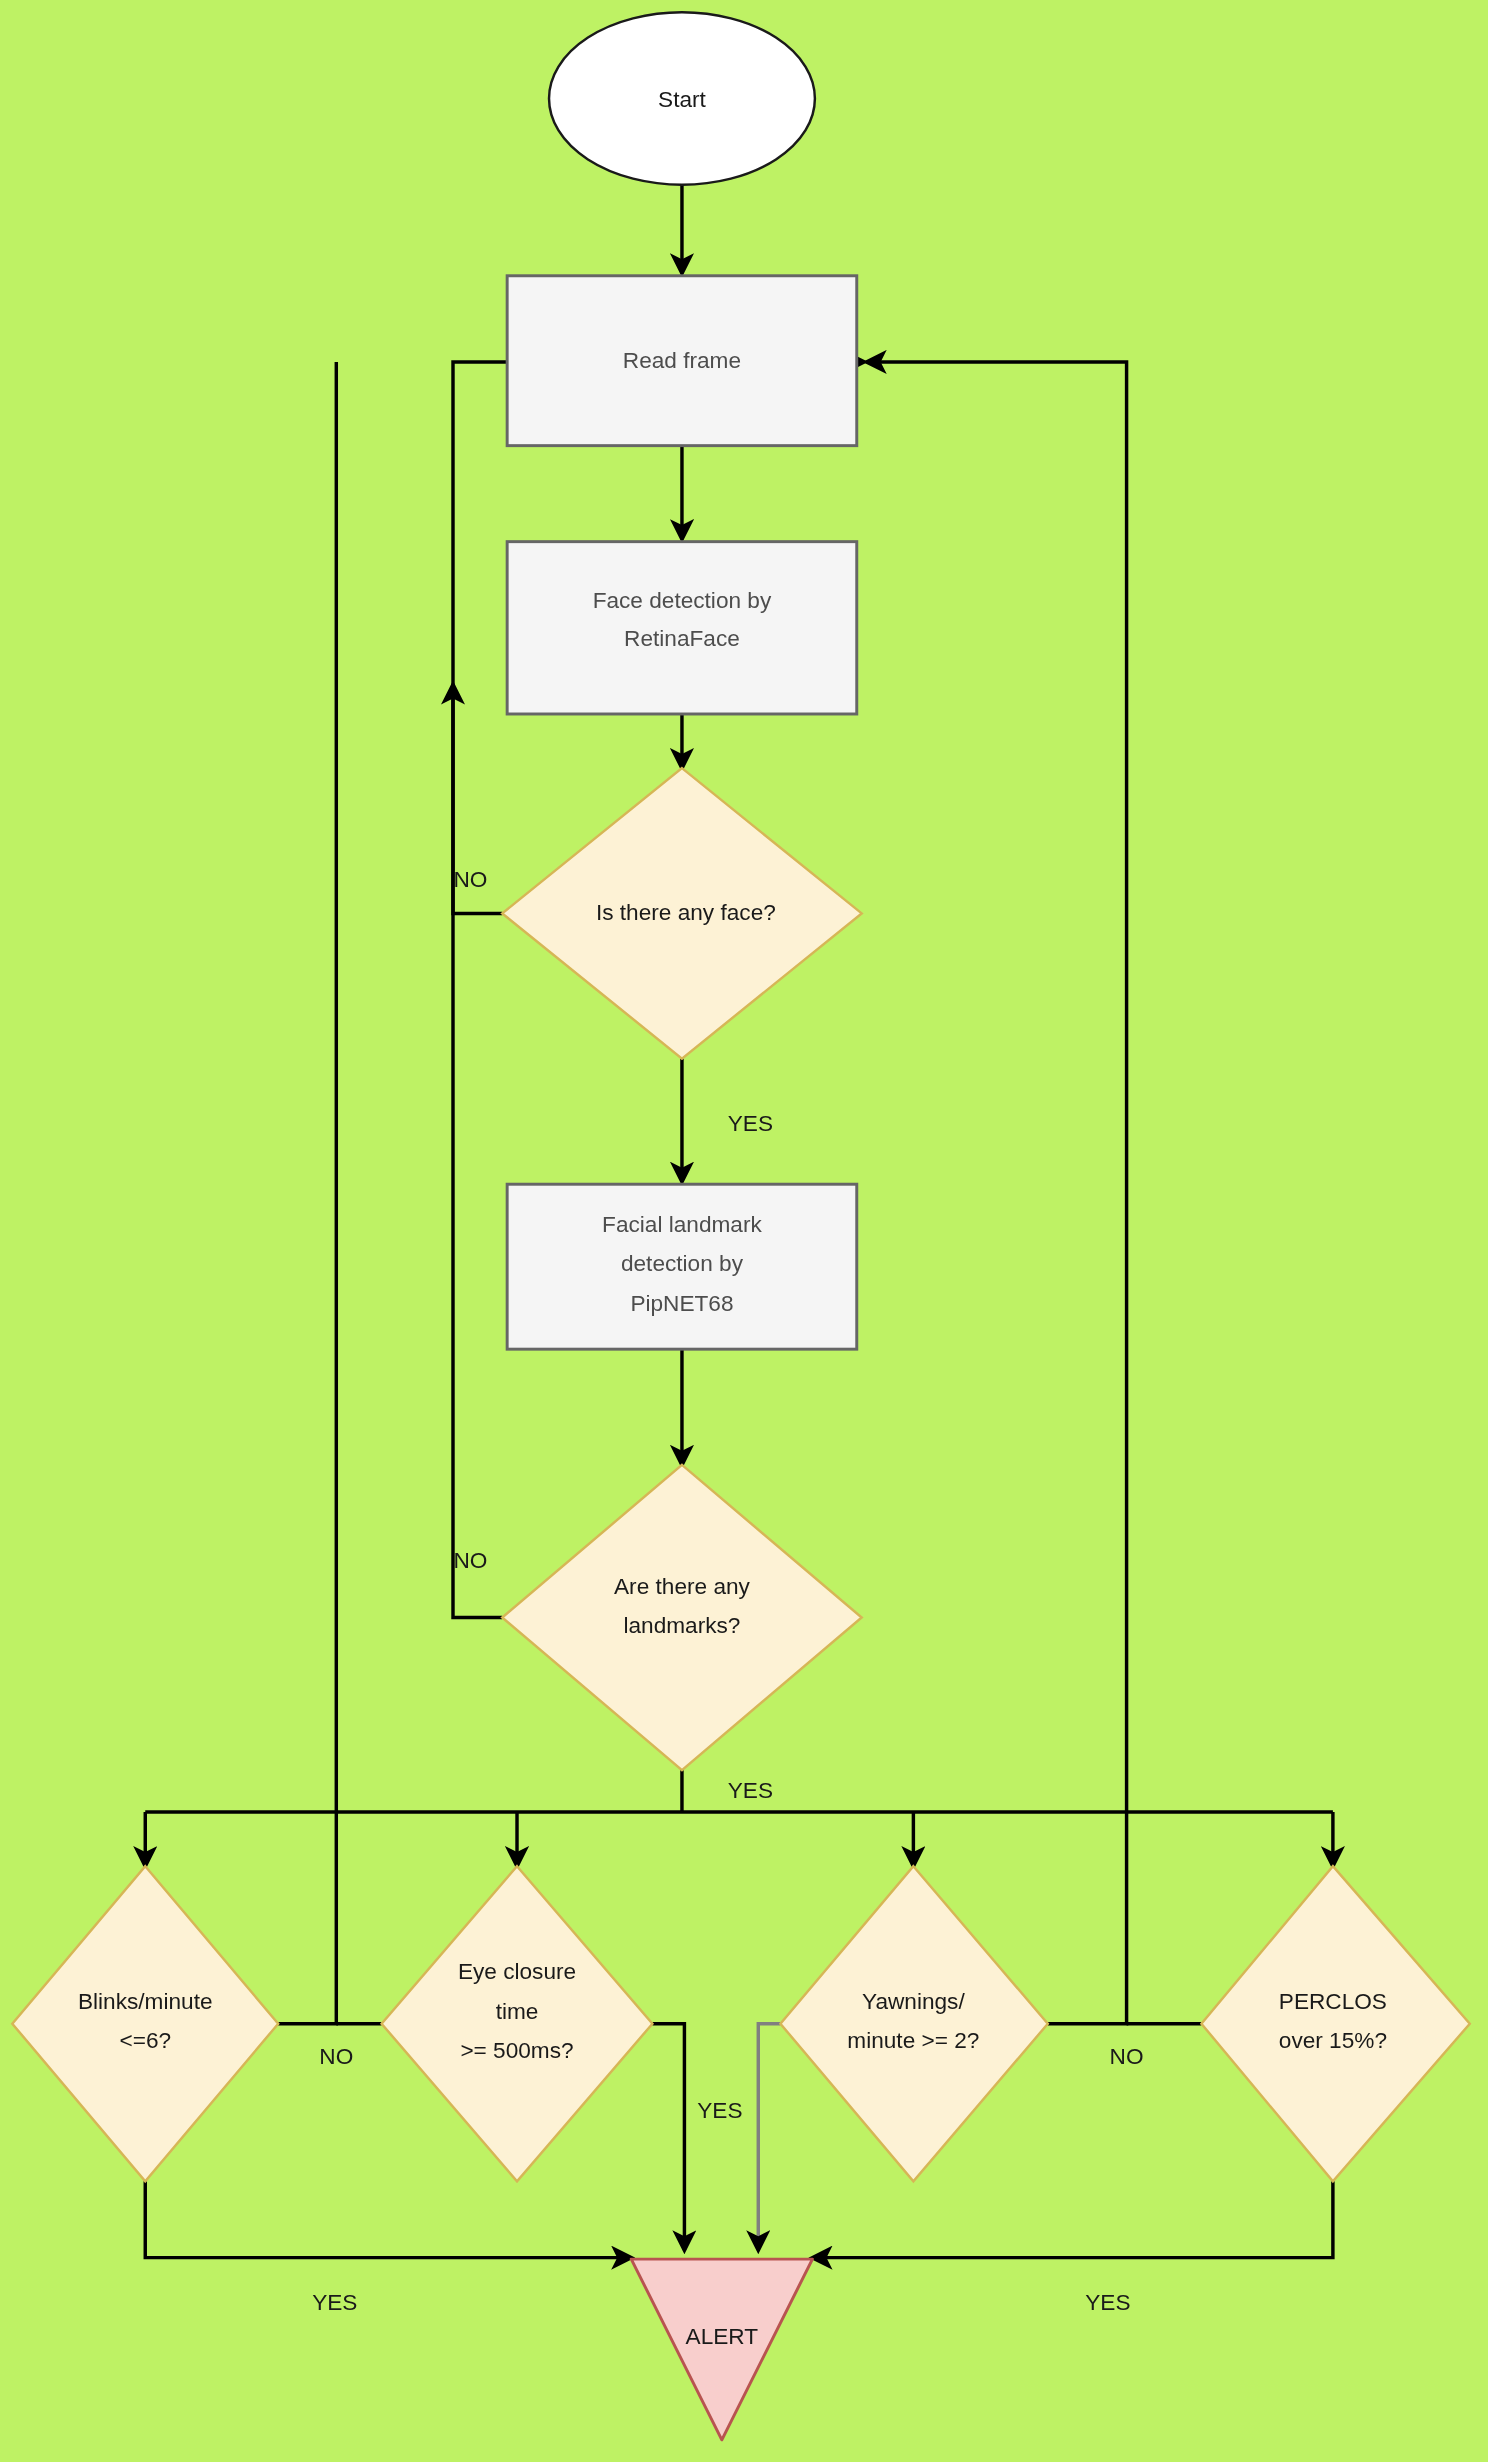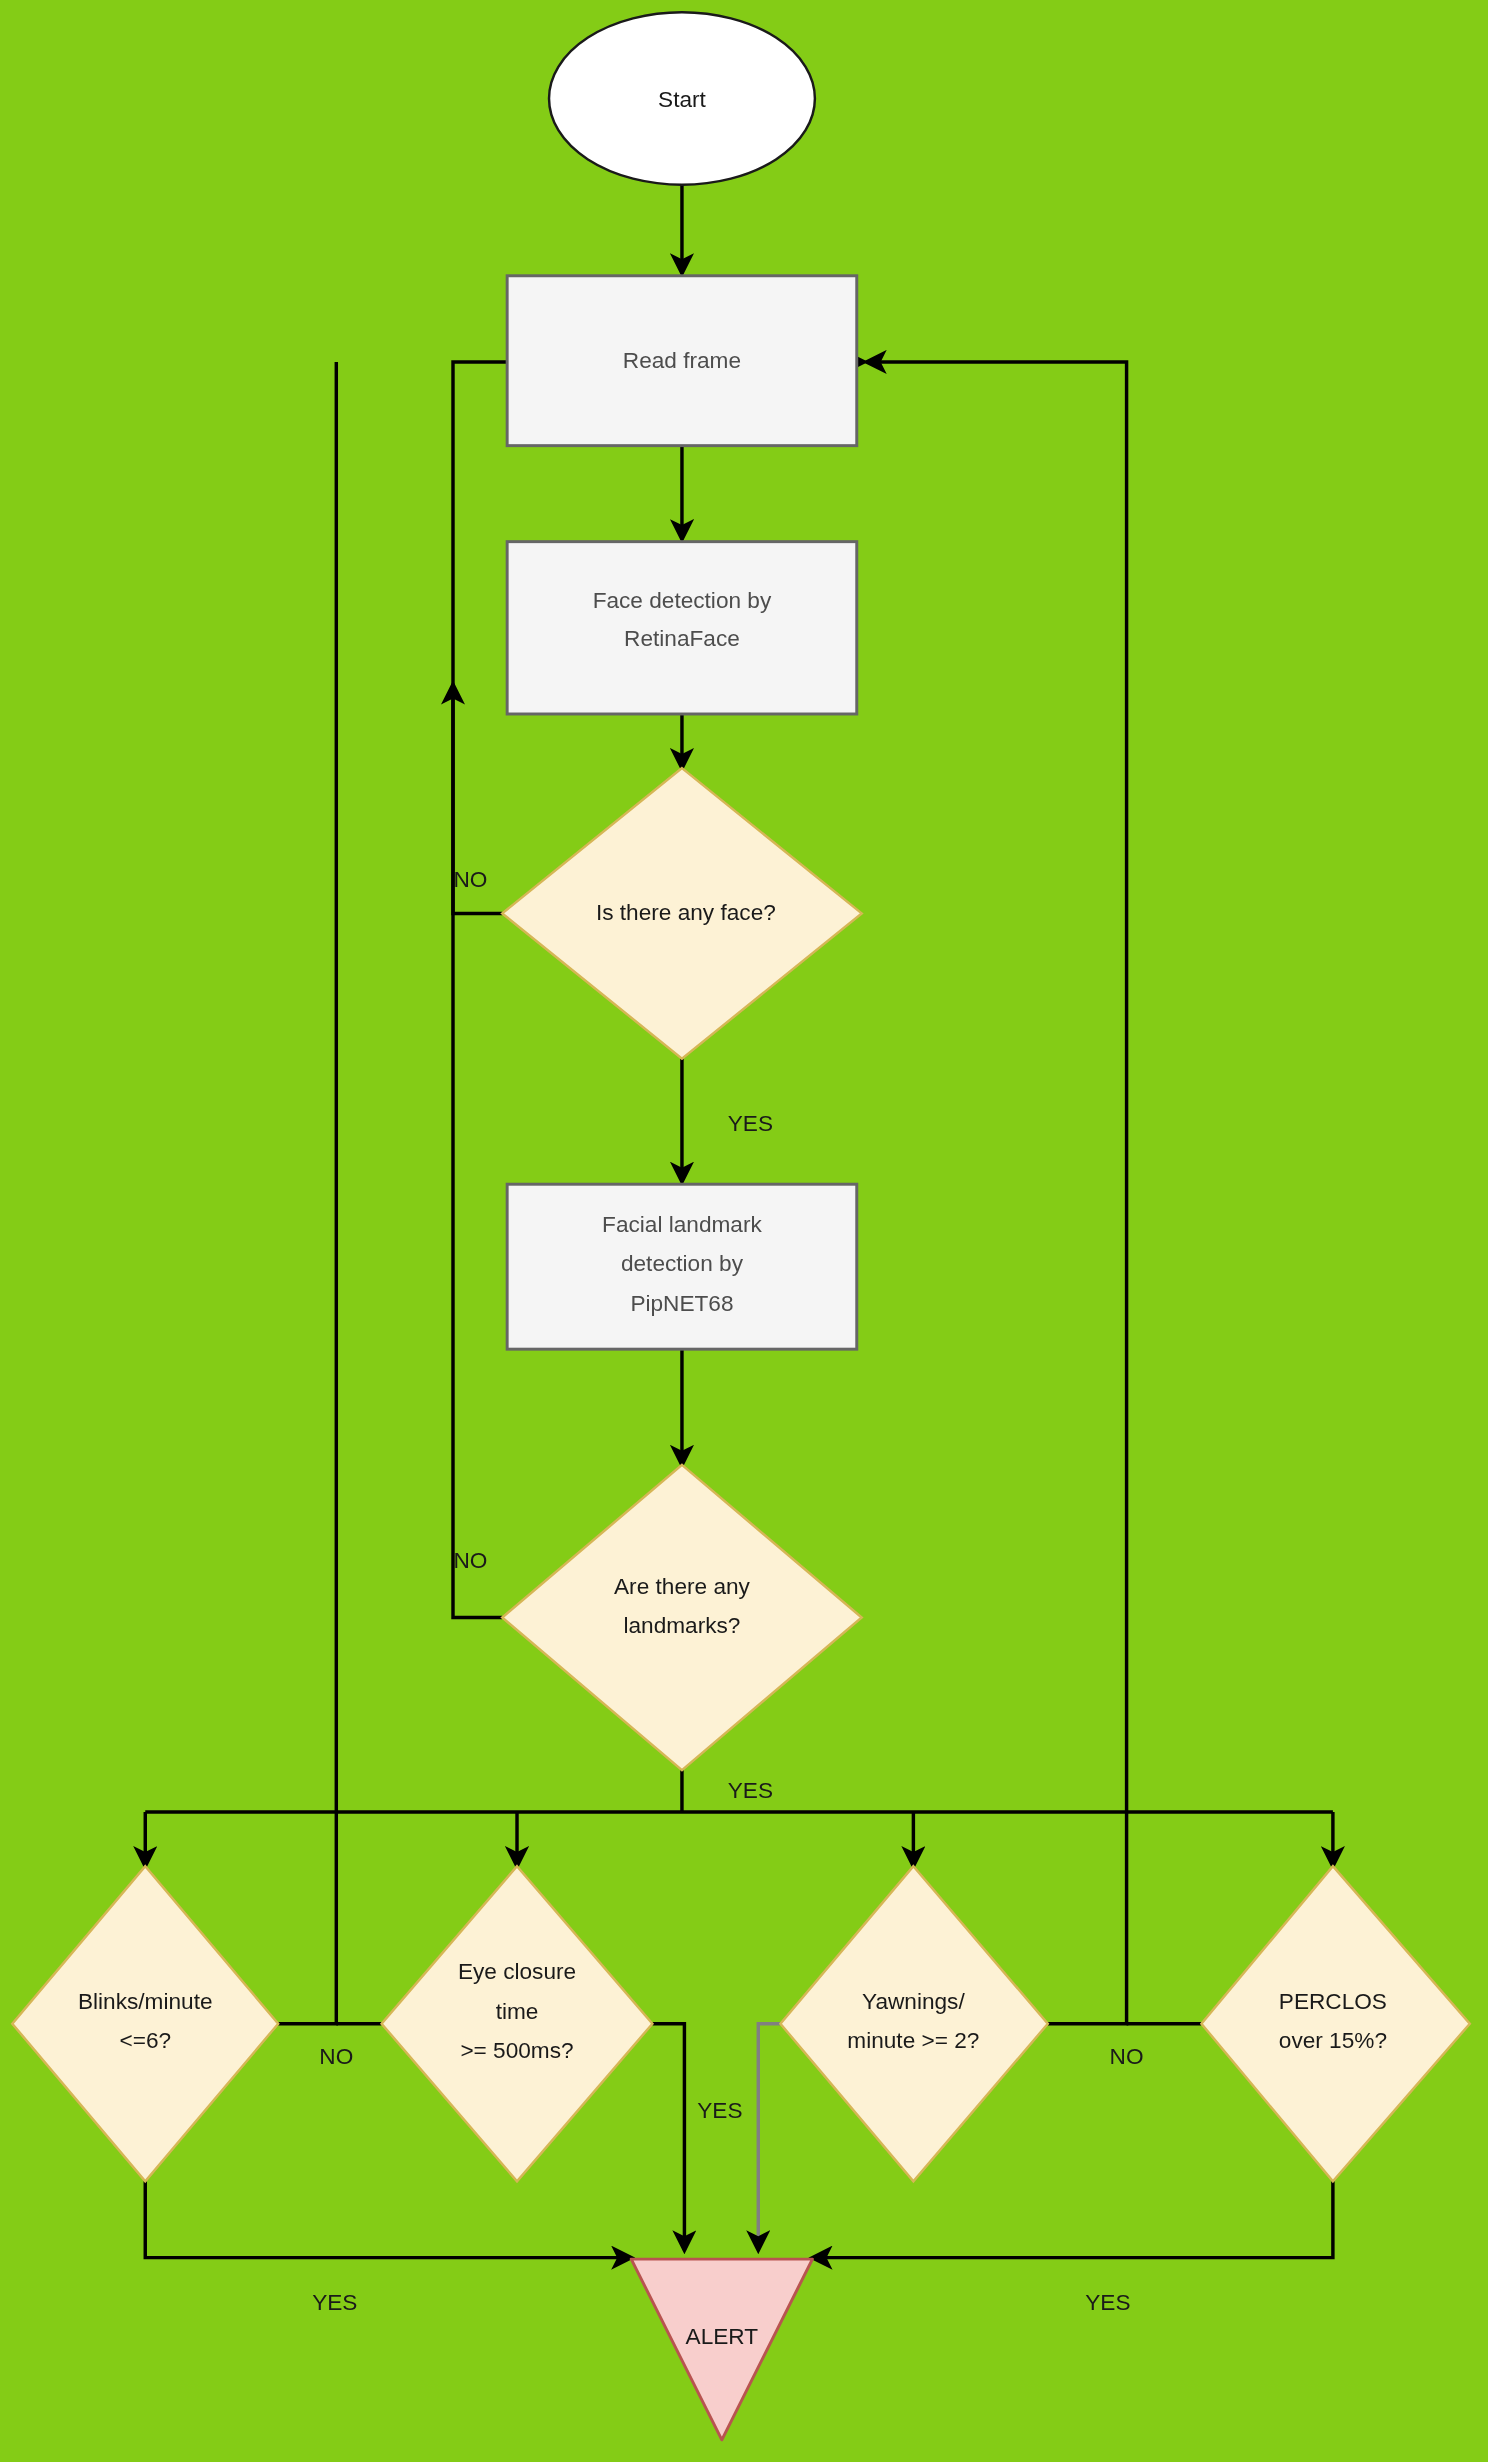--- a/index.html
+++ b/index.html
@@ -4,21 +4,21 @@
 <style>
   html, body {
     margin: 0;
     padding: 0;
     background: #ffffff;
   }
   #canvas-wrap {
     position: relative;
     width: 1488px;
     height: 2462px;
-    background: #84cc16;
+    background: #bef264;
     overflow: hidden;
   }
   svg#flow {
     display: block;
     width: 1488px;
     height: 2462px;
   }
   .node-text {
     font-family: "Liberation Sans", sans-serif;
     font-size: 46px;

